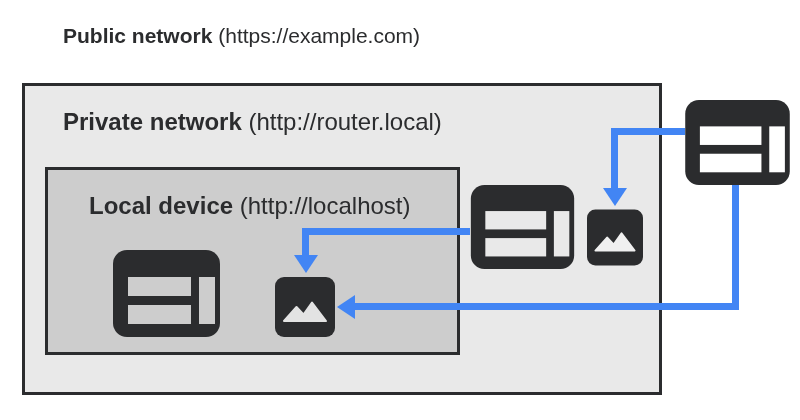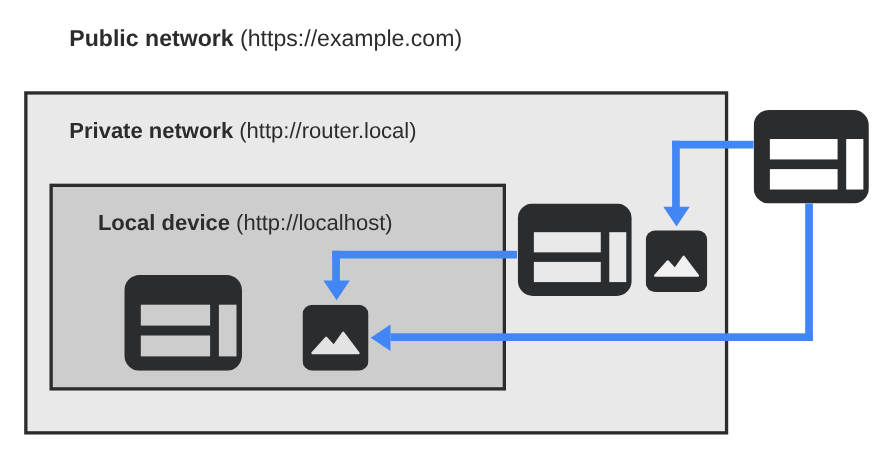--- a/index.html
+++ b/index.html
@@ -3,21 +3,21 @@
 <meta charset="utf-8">
 <style>
   :root{
     --page-bg:#ffffff; --ink:#2b2c2e; --arrow:#4285f4;
     --private-bg:#e9e9e9; --local-bg:#cdcdcd;
   }
   html,body{margin:0;padding:0;}
   body{font-family:"Liberation Sans",sans-serif;background:var(--page-bg);}
   .canvas{position:relative;width:800px;height:408px;background:var(--page-bg);overflow:hidden;}
 
-  .net-label{position:absolute;font-size:20px;color:var(--ink);white-space:nowrap;}
+  .net-label{position:absolute;font-size:24px;color:var(--ink);white-space:nowrap;}
   .net-label .name{font-weight:700;}
   .net-label .url{font-weight:400;}
   .title{font-size:21px;}
 
   .box{position:absolute;box-sizing:border-box;border:3px solid var(--ink);}
   .private-box{left:22px;top:83px;width:640px;height:312px;background:var(--private-bg);}
   .local-box{left:45px;top:167px;width:415px;height:188px;background:var(--local-bg);}
 
   .icon{position:absolute;}
   .icon svg{display:block;width:100%;height:100%;}

